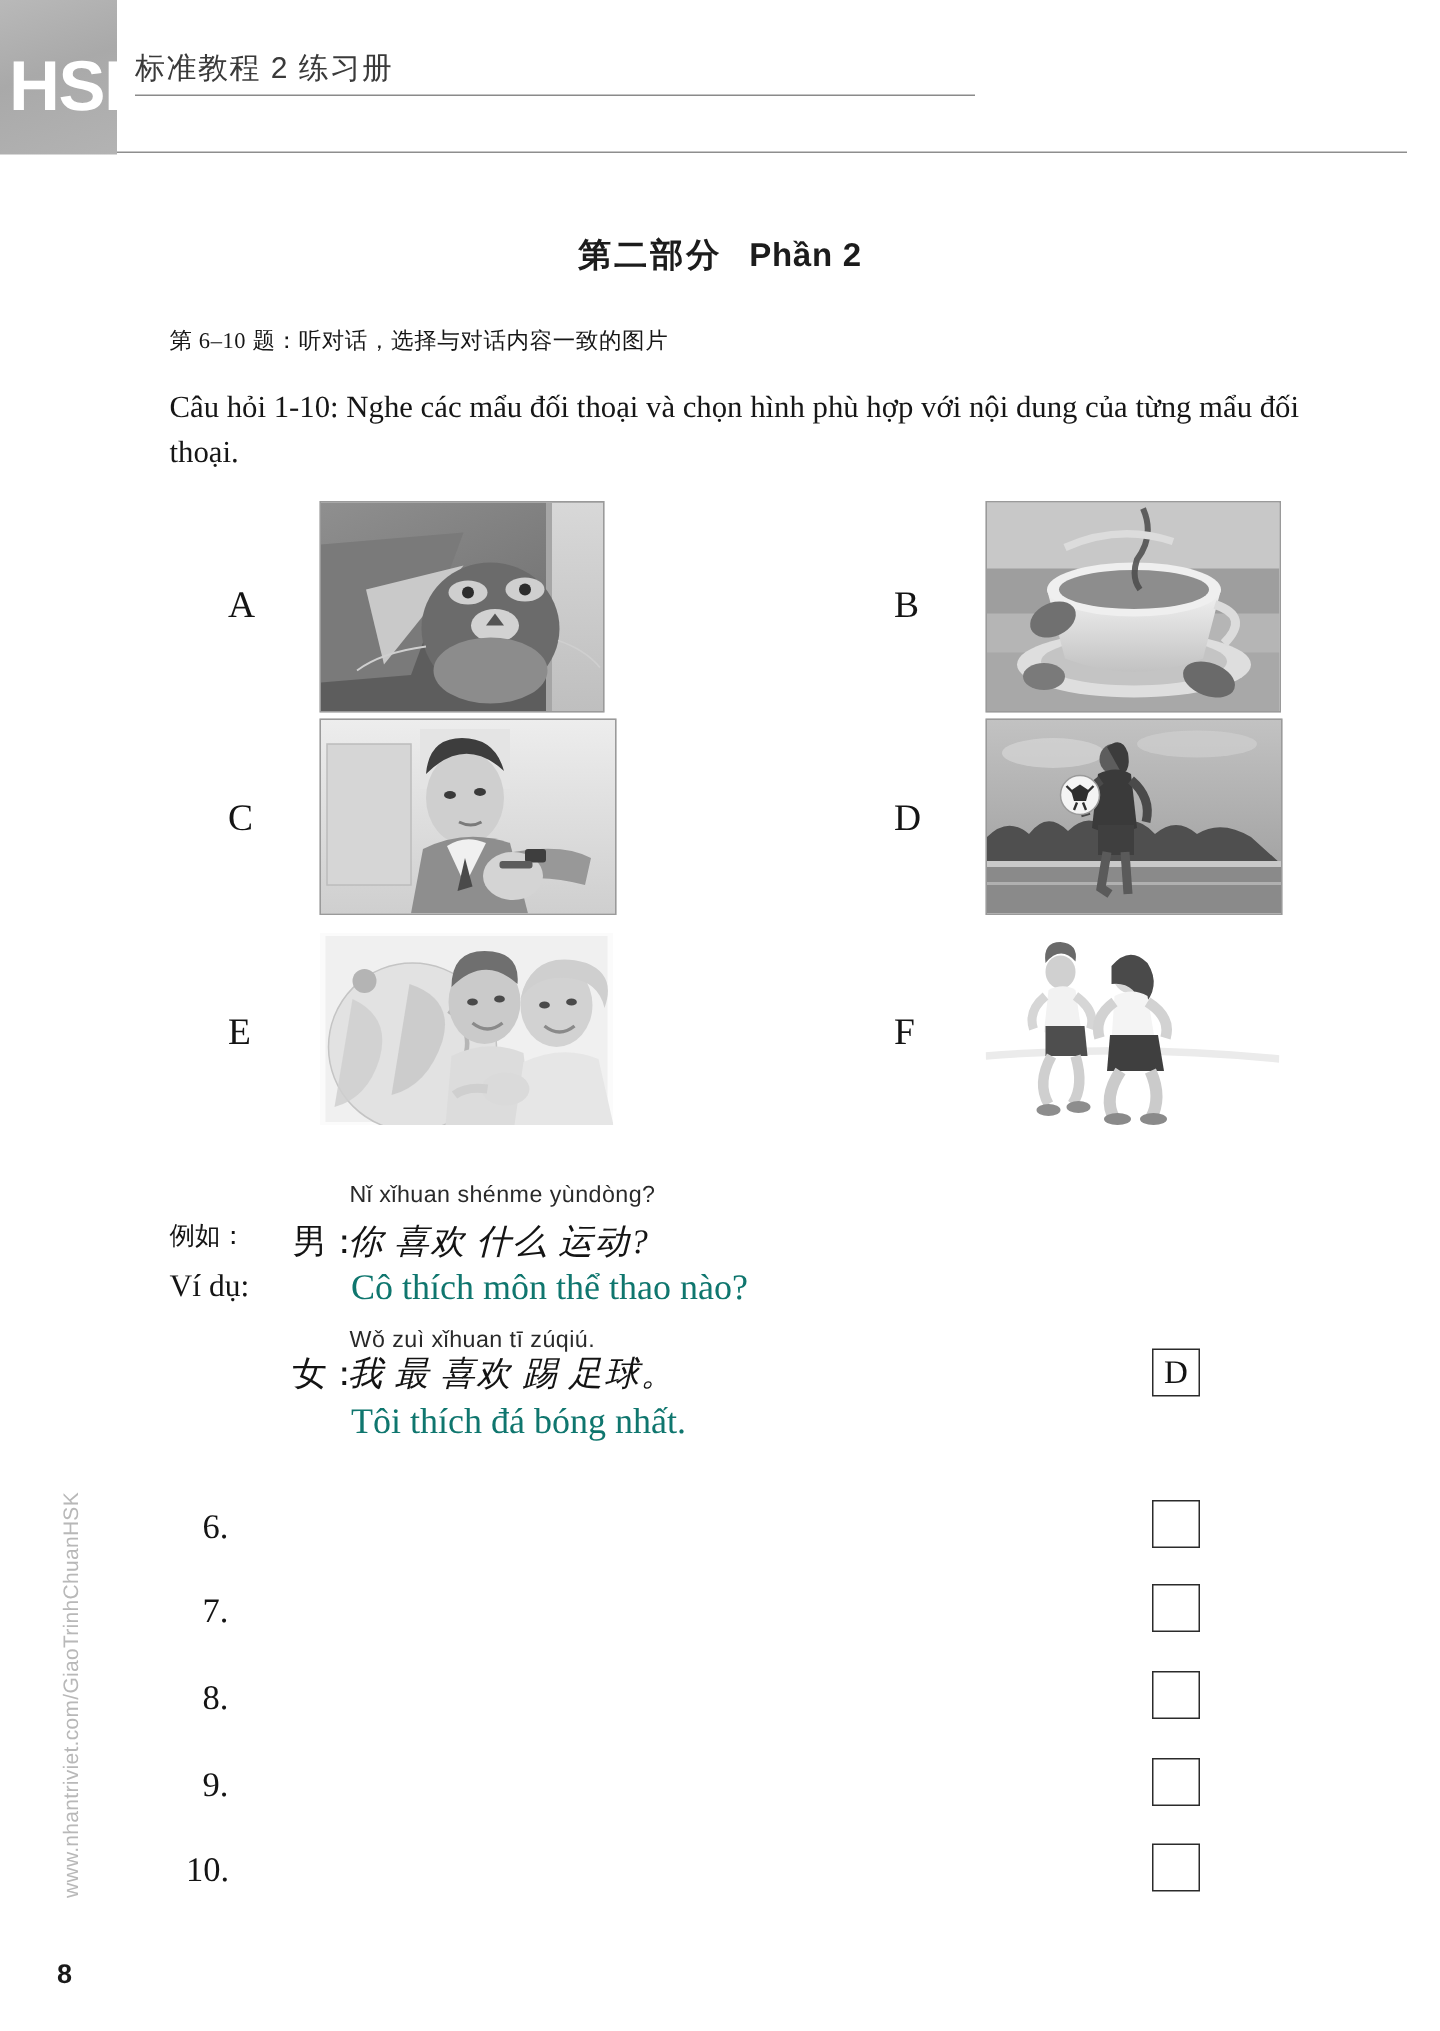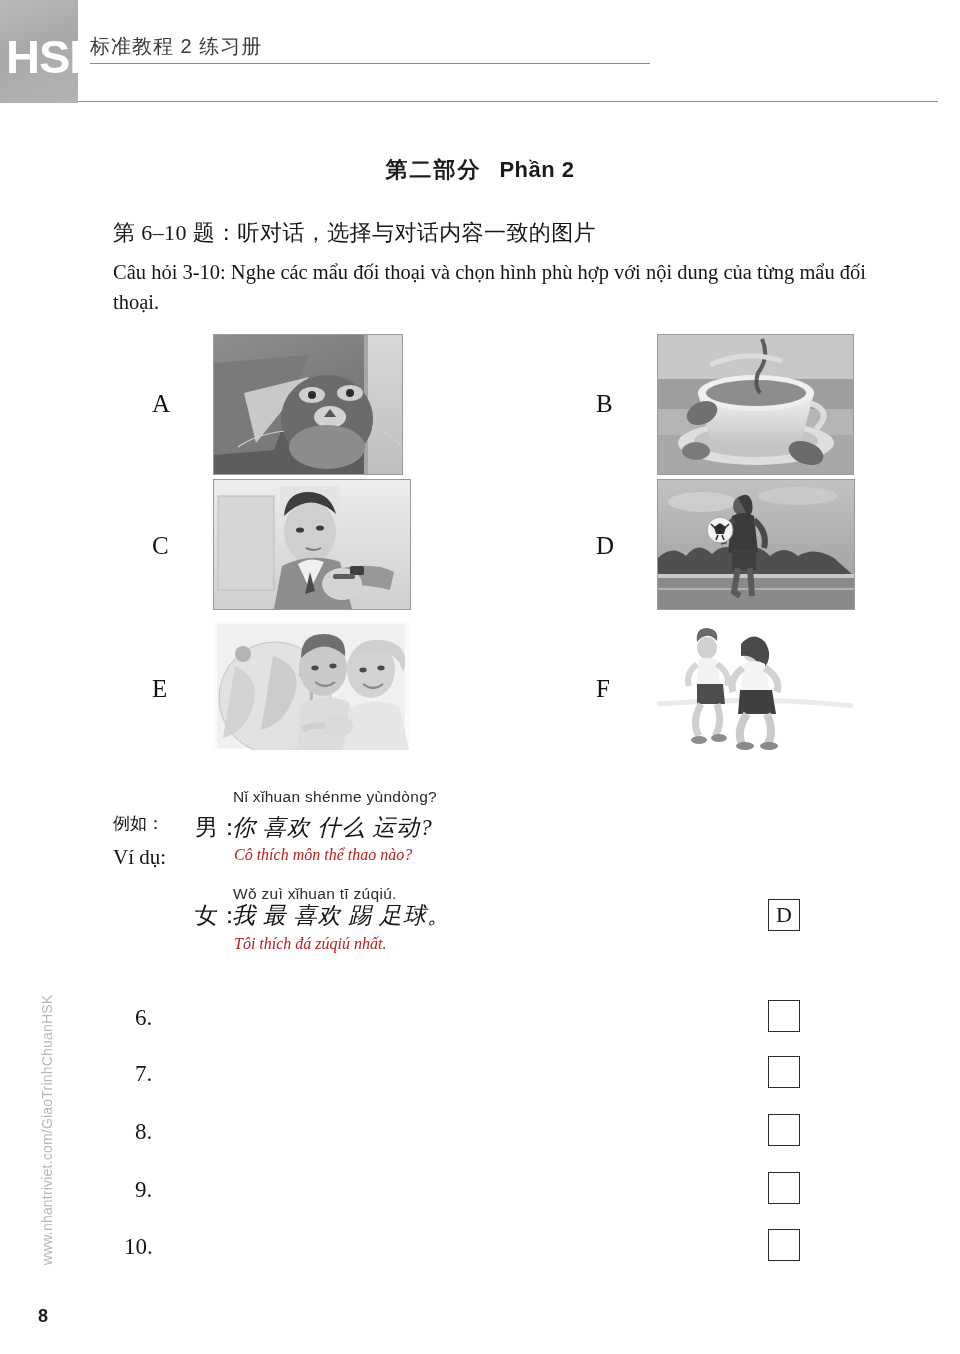--- a/index.html
+++ b/index.html
@@ -78,21 +78,21 @@
     font-size: 22px;
     color: #1c1c1c;
     letter-spacing: 2px;
   }
   .section-title .vn { margin-left: 18px; letter-spacing: 0.5px; }
 
   
   .instr-cn {
     position: absolute;
     left: 113px; top: 218px;
-    font-size: 22px;
+    font-size: 15px;
     letter-spacing: 0.4px;
     color: #161616;
   }
   .instr-vn {
     position: absolute;
     left: 113px; top: 258px;
     width: 770px;
     font-size: 20.5px;
     line-height: 1.45;
     color: #161616;
@@ -148,23 +148,22 @@
   }
   .hanzi {
     position: absolute;
     font-size: 23px;
     color: #141414;
     letter-spacing: 1px;
     font-style: italic;
   }
   .viet-italic {
     position: absolute;
-    font-style: italic;
-    font-size: 16px;
-    color: #b91c1c;
+    font-size: 24px;
+    color: #0f766e;
   }
 
   
   .ans-box {
     position: absolute;
     width: 32px; height: 32px;
     border: 1.5px solid #2b2b2b;
     background: #ffffff;
     box-sizing: border-box;
     text-align: center;
@@ -217,21 +216,21 @@
     <div class="hdr-line1">标准教程 2  练习册</div>
   </div>
 </div>
 <div class="hdr-rule"></div>
 
 <div class="section-title">
   <span>第二部分</span><span class="vn">Phần 2</span>
 </div>
 
 <div class="instr-cn">第 6–10 题：听对话，选择与对话内容一致的图片</div>
-<div class="instr-vn">Câu hỏi 3-10: Nghe các mẩu đối thoại và chọn hình phù hợp với nội dung của từng mẩu đối thoại.</div>
+<div class="instr-vn">Câu hỏi 1-10: Nghe các mẩu đối thoại và chọn hình phù hợp với nội dung của từng mẩu đối thoại.</div>
 
 <div class="pic-grid">
 
   <div class="pic-cell">
     <div class="pic-letter" style="left:152px; top:390px;">A</div>
     <div class="photo framed" style="left:213px; top:334px; width:188px; height:139px;">
       <svg width="188" height="139" viewBox="0 0 188 139">
         <defs>
           <linearGradient id="gA1" x1="0" y1="0" x2="1" y2="1">
             <stop offset="0%" stop-color="#8f8f8f"></stop>
@@ -442,21 +441,21 @@
   <div class="ex-label-vn">Ví dụ:</div>
 
   <div class="spk-male">男：</div>
   <div class="pinyin" style="left:233px; top:788px;">Nǐ  xǐhuan shénme yùndòng?</div>
   <div class="hanzi" style="left:232px; top:812px;">你 喜欢  什么   运动?</div>
   <div class="viet-italic" style="left:234px; top:846px;">Cô thích môn thể thao nào?</div>
 
   <div class="spk-female">女：</div>
   <div class="pinyin" style="left:233px; top:885px;">Wǒ zuì xǐhuan  tī   zúqiú.</div>
   <div class="hanzi" style="left:232px; top:900px;">我 最 喜欢 踢 足球。</div>
-  <div class="viet-italic" style="left:234px; top:935px;">Tôi thích đá zúqiú nhất.</div>
+  <div class="viet-italic" style="left:234px; top:935px;">Tôi thích đá bóng nhất.</div>
 
   <div class="ans-box" style="left:768px; top:899px;">D</div>
 </div>
 
 <div>
   <div class="q-num" style="left:135px; top:1005px;">6.</div>
   <div class="ans-box" style="left:768px; top:1000px;"></div>
 
   <div class="q-num" style="left:135px; top:1061px;">7.</div>
   <div class="ans-box" style="left:768px; top:1056px;"></div>

